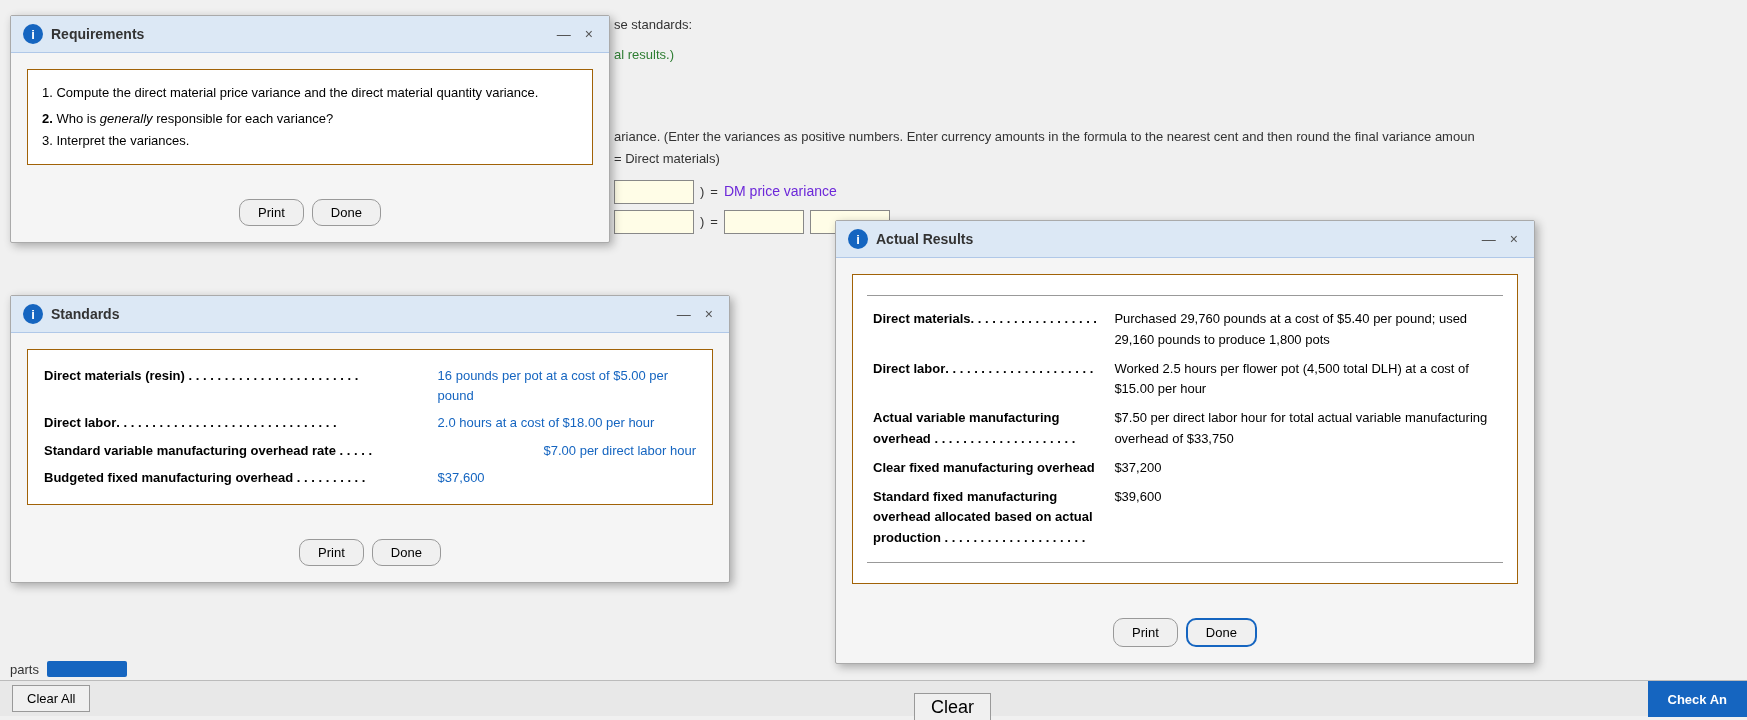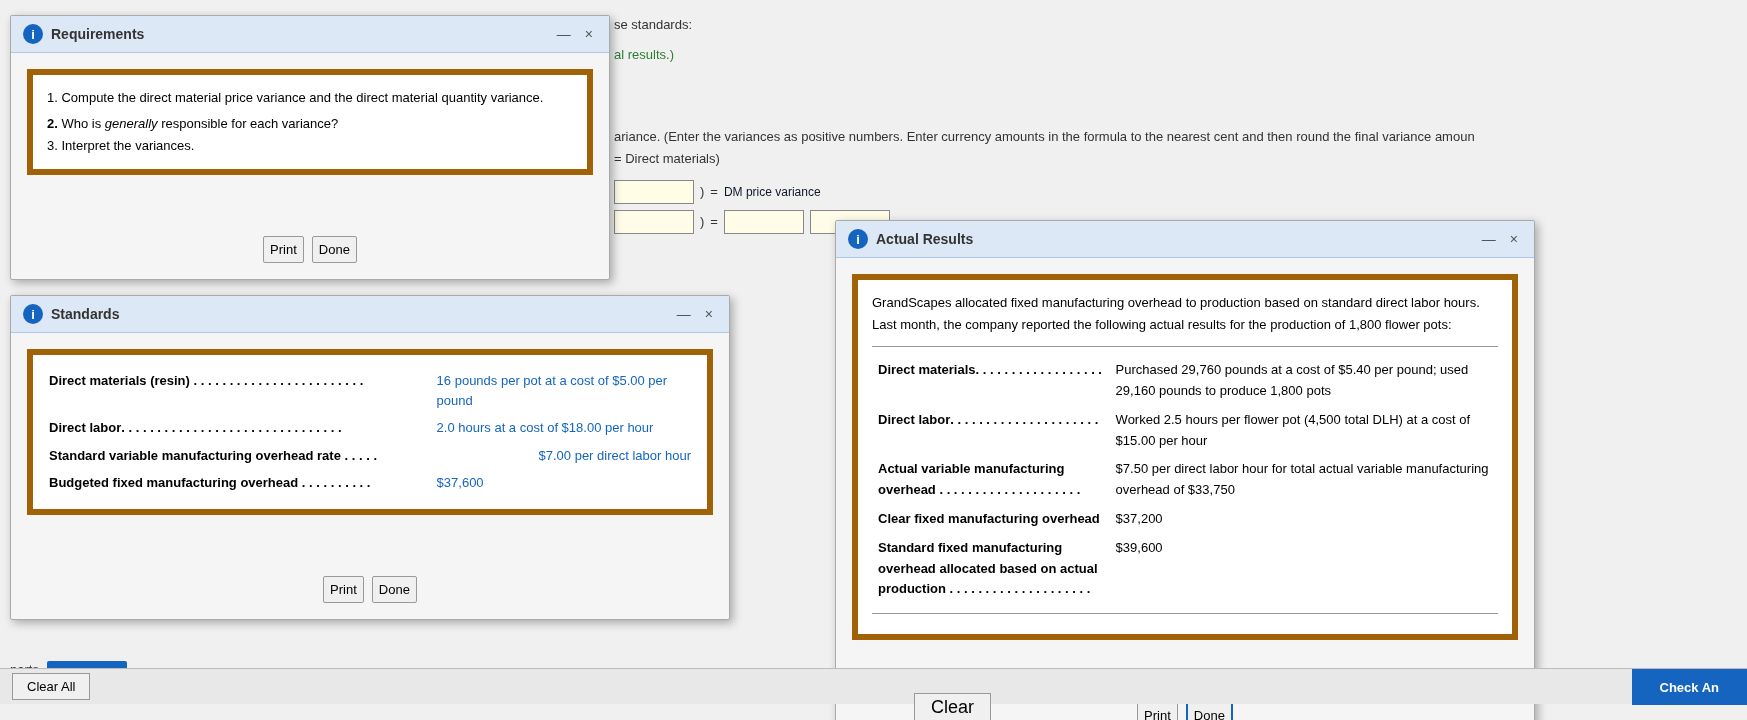--- a/index.html
+++ b/index.html
@@ -74,43 +74,42 @@
       color: #555;
       padding: 0 4px;
       line-height: 1;
     }
 
     .dialog-body {
       padding: 16px;
     }
 
     .dialog-content-box {
-      border: 6px solid #a16207;
+      border: 1px solid #a16207;
       background: white;
       padding: 12px 14px;
       margin-bottom: 14px;
       font-size: 13px;
       line-height: 1.7;
     }
 
     .dialog-footer {
       display: flex;
       justify-content: center;
       gap: 8px;
       padding: 4px 16px 16px 16px;
     }
 
     .btn-dialog {
-      padding: 5px 6px;
+      padding: 5px 18px;
       border: 1px solid #999;
       background: #f0f0f0;
       cursor: pointer;
       font-size: 13px;
-      border-radius: 2px;
-      margin-top: 27px;
+      border-radius: 10px;
     }
 
     .btn-dialog.active {
       border: 2px solid #1565c0;
       background: #f0f0f0;
     }
 
     
     .dlg-requirements {
       top: 15px;
@@ -149,21 +148,21 @@
       font-weight: bold;
     }
     .standards-table .value-col {
       width: 40%;
       color: #1565c0;
     }
 
     
     .bottom-bar {
       position: absolute;
-      bottom: 16px;
+      bottom: 4px;
       left: 0;
       right: 0;
       height: 36px;
       background: #e8e8e8;
       border-top: 1px solid #bbb;
       display: flex;
       align-items: center;
       padding: 0 12px;
       gap: 8px;
     }
@@ -174,21 +173,21 @@
       background: #f0f0f0;
       cursor: pointer;
       font-size: 13px;
     }
 
     .btn-check-answer {
       position: absolute;
       right: 0;
       top: 0;
       height: 36px;
-      padding: 0 28px;
+      padding: 0 20px;
       background: #1565c0;
       color: white;
       border: none;
       cursor: pointer;
       font-size: 13px;
       font-weight: bold;
     }
 
     
     .main-content {
@@ -219,22 +218,22 @@
     .formula-input {
       width: 80px;
       height: 24px;
       border: 1px solid #888;
       padding: 2px 4px;
       font-size: 13px;
       background: #fffde7;
     }
 
     .formula-label {
-      font-size: 12px;
-      color: #0f172a;
+      font-size: 14px;
+      color: #6d28d9;
     }
 
     
     .parts-area {
       position: absolute;
       bottom: 36px;
       left: 0;
       height: 30px;
       display: flex;
       align-items: center;
@@ -383,21 +382,20 @@
         <span>i</span>
       </div>
       <span class="dialog-header-title">Actual Results</span>
       <div class="dialog-header-controls">
         <button class="dialog-ctrl-btn">—</button>
         <button class="dialog-ctrl-btn">×</button>
       </div>
     </div>
     <div class="dialog-body">
       <div class="dialog-content-box">
-        <p style="margin-bottom:10px;">GrandScapes allocated fixed manufacturing overhead to production based on standard direct labor hours. Last month, the company reported the following actual results for the production of 1,800 flower pots:</p>
         <hr class="thin">
         <table class="actual-results-table">
           <tbody>
             <tr>
               <td class="ar-label"><strong>Direct materials</strong>. . . . . . . . . . . . . . . . . .</td>
               <td class="ar-value">Purchased 29,760 pounds at a cost of $5.40 per pound; used 29,160 pounds to produce 1,800 pots</td>
             </tr>
             <tr>
               <td class="ar-label"><strong>Direct labor</strong>. . . . . . . . . . . . . . . . . . . . .</td>
               <td class="ar-value">Worked 2.5 hours per flower pot (4,500 total DLH) at a cost of $15.00 per hour</td>

